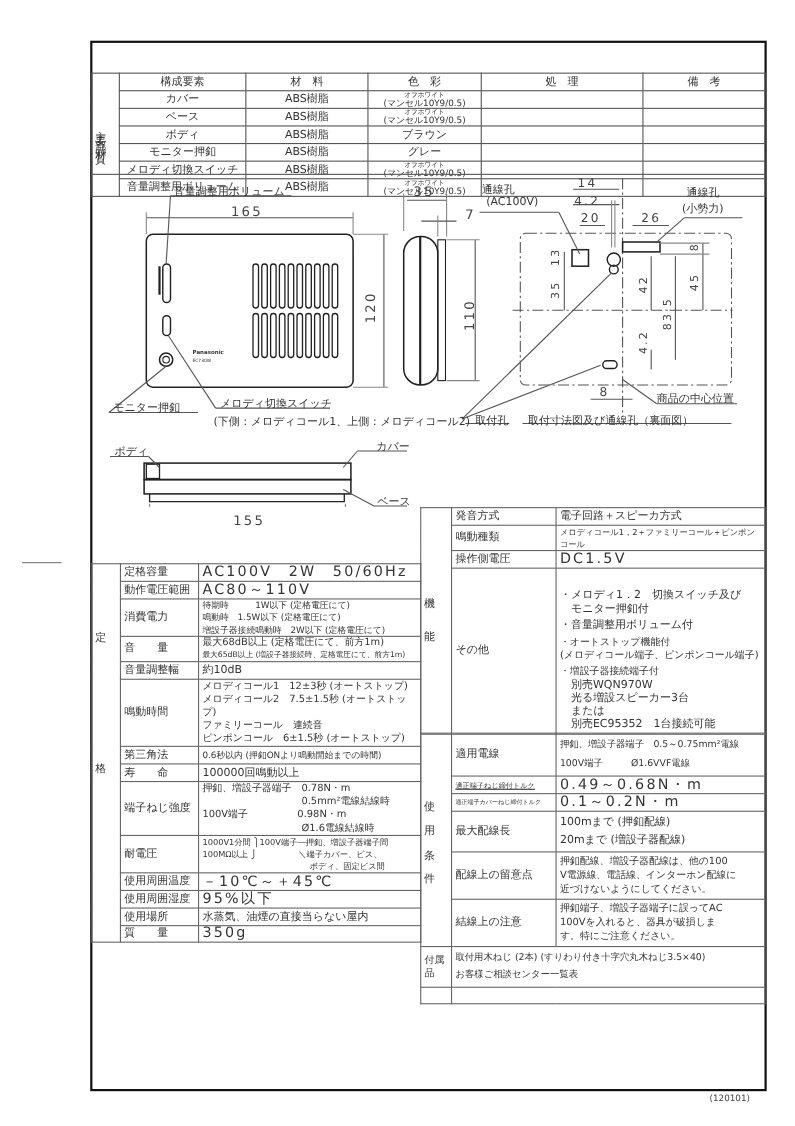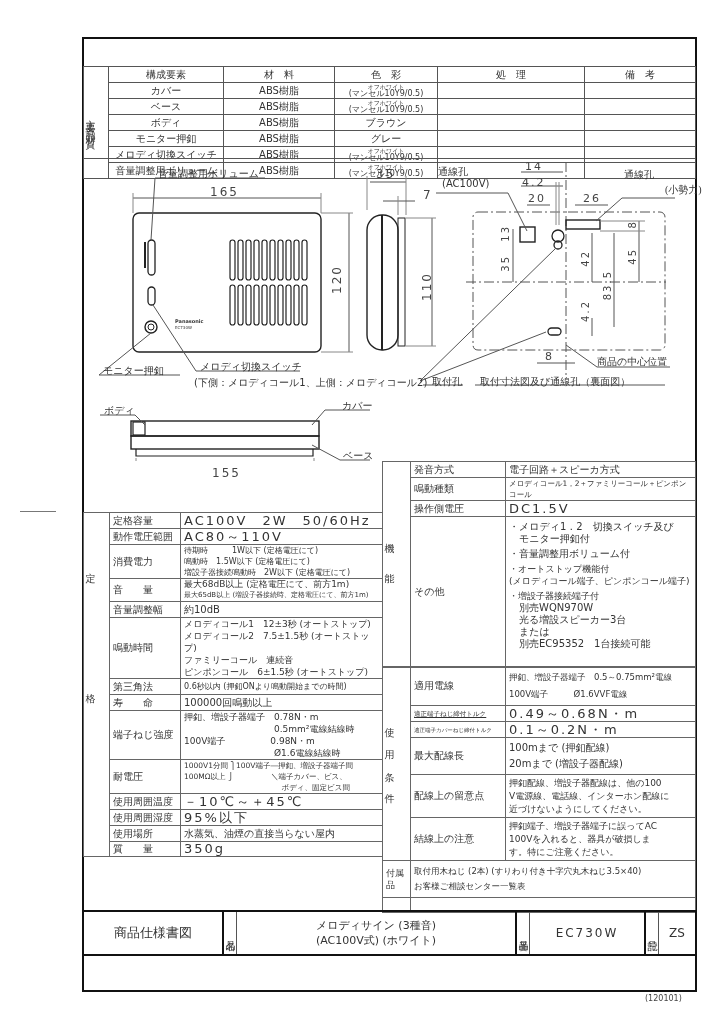--- a/index.html
+++ b/index.html
@@ -204,21 +204,21 @@
 <div class="drawing-text" style="left:175px;top:325px;font-size:4px;">EC730W</div>
 <div class="drawing-text" style="left:103px;top:364px;">モニター押釦</div>
 <div class="drawing-text" style="left:200px;top:360px;">メロディ切換スイッチ</div>
 <div class="drawing-text" style="left:194px;top:376px;">(下側：メロディコール1、上側：メロディコール2)</div>
 <div class="dim" style="left:376px;top:167px;">35</div>
 <div class="dim" style="left:423px;top:188px;">7</div>
 <div class="dim" style="left:420px;top:272px;writing-mode:vertical-rl;transform:rotate(180deg);">110</div>
 <div class="drawing-text" style="left:438px;top:165px;">通線孔</div>
 <div class="drawing-text" style="left:442px;top:178px;">(AC100V)</div>
 <div class="drawing-text" style="left:624px;top:168px;">通線孔</div>
-<div class="drawing-text" style="left:665px;top:183px;font-family:Liberation Serif, serif;">(小勢力)</div>
+<div class="drawing-text" style="left:620px;top:183px;">(小勢力)</div>
 <div class="dim" style="left:525px;top:160px;font-size:11px;">14</div>
 <div class="dim" style="left:522px;top:176px;font-size:11px;">4.2</div>
 <div class="dim" style="left:528px;top:192px;font-size:11px;">20</div>
 <div class="dim" style="left:583px;top:192px;font-size:11px;">26</div>
 <div class="dim" style="left:500px;top:225px;font-size:10px;writing-mode:vertical-rl;transform:rotate(180deg);">13</div>
 <div class="dim" style="left:627px;top:220px;font-size:10px;writing-mode:vertical-rl;transform:rotate(180deg);">8</div>
 <div class="dim" style="left:500px;top:255px;font-size:10px;writing-mode:vertical-rl;transform:rotate(180deg);">35</div>
 <div class="dim" style="left:580px;top:250px;font-size:10px;writing-mode:vertical-rl;transform:rotate(180deg);">42</div>
 <div class="dim" style="left:627px;top:248px;font-size:10px;writing-mode:vertical-rl;transform:rotate(180deg);">45</div>
 <div class="dim" style="left:602px;top:270px;font-size:10px;writing-mode:vertical-rl;transform:rotate(180deg);">83.5</div>
@@ -246,21 +246,21 @@
   <tr>
     <td style="height:15px;">鳴動種類</td>
     <td class="small" style="font-size:7.5px;">メロディコール1，2＋ファミリーコール＋ピンポンコール</td>
   </tr>
   <tr>
     <td style="height:15px;">操作側電圧</td>
     <td class="big">DC1.5V</td>
   </tr>
   <tr>
     <td style="height:150px;">その他</td>
-    <td style="vertical-align:top;padding-top:4px;">
+    <td style="vertical-align:top;padding-top:19px;">
       <div>・メロディ1．2　切換スイッチ及び</div>
       <div>　モニター押釦付</div>
       <div style="margin-top:3px;">・音量調整用ボリューム付</div>
       <div style="margin-top:3px;font-size:9px;">・オートストップ機能付</div>
       <div style="font-size:9px;">(メロディコール端子、ピンポンコール端子)</div>
       <div style="margin-top:3px;font-size:9px;">・増設子器接続端子付</div>
       <div>　別売WQN970W</div>
       <div>　光る増設スピーカー3台</div>
       <div>　または</div>
       <div>　別売EC95352　1台接続可能</div>
@@ -397,33 +397,15 @@
   </tr>
   <tr>
         <td style="height:14px;"></td>
         <td colspan="2"></td>
       </tr>
 </tbody>
   </table>
 
 <table class="title-block abs" style="left:82px;top:910px;width:615px;">
   <tbody>
-      <tr style="height:44px;">
-    <td style="width:132px;text-align:center;font-size:13px;">商品仕様書図</td>
-    <td style="width:10px;font-size:9px;text-align:center;padding:0;border-right:1px solid #555;">
-          <div class="vert" style="letter-spacing:0;">品名</div>
-        </td>
-    <td colspan="3" style="text-align:center;font-size:11px;line-height:15px;border-left:none;">
-          <div>メロディサイン (3種音)</div>
-          <div>(AC100V式) (ホワイト)</div>
-        </td>
-    <td style="width:10px;font-size:9px;padding:0;border-right:1px solid #555;">
-          <div class="vert" style="letter-spacing:0;">品番</div>
-        </td>
-    <td style="width:108px;text-align:center;font-size:12px;letter-spacing:2px;border-left:none;">EC730W</td>
-    <td style="width:10px;font-size:9px;padding:0;border-right:1px solid #555;">
-          <div class="vert" style="letter-spacing:0;">記号</div>
-        </td>
-    <td style="width:30px;text-align:center;font-size:12px;border-left:none;">ZS</td>
-  </tr>
 </tbody>
   </table>
 <div class="abs" style="left:645px;top:994px;font-size:8px;color:#444;">(120101)</div>
 
 </body></html>

